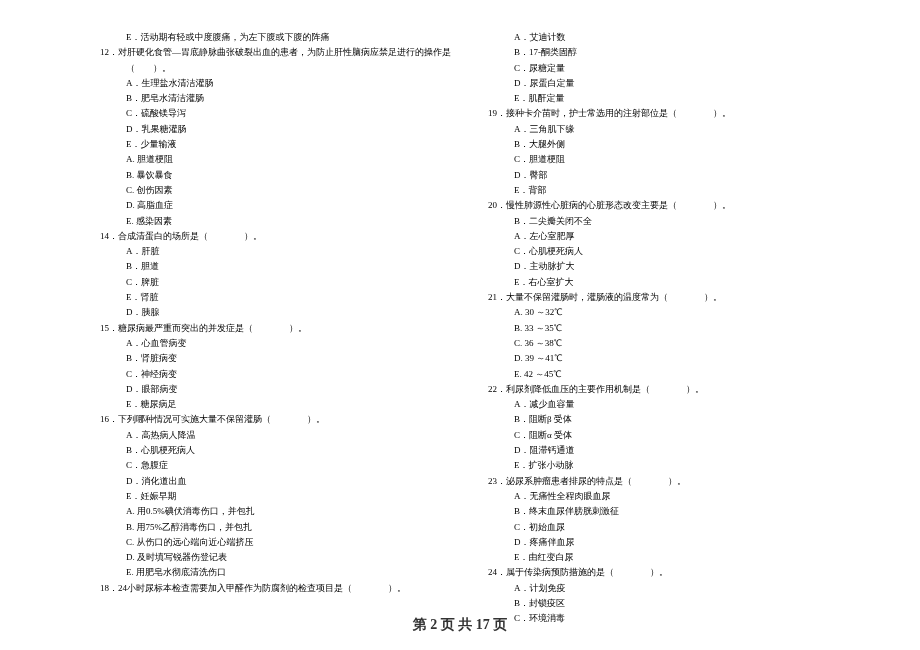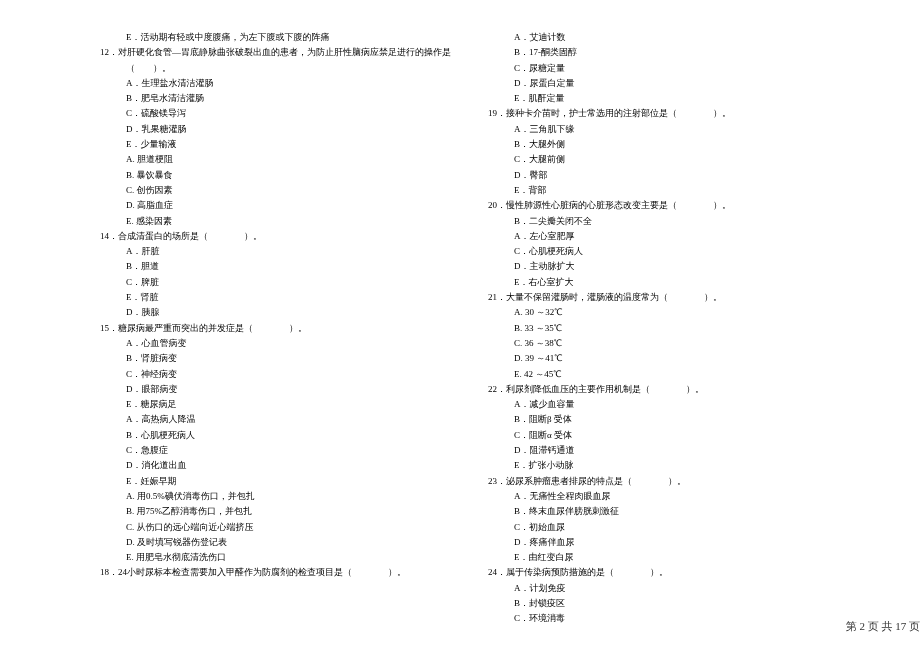--- a/index.html
+++ b/index.html
@@ -24,23 +24,24 @@
       line-height: 1.7;
       white-space: nowrap;
     }
     .indent-1 { padding-left: 26px; }
     .indent-2 { padding-left: 26px; }
     .footer {
       position: absolute;
       bottom: 16px;
       left: 0;
       right: 0;
-      text-align: right;
-      font-size: 11px;
+      text-align: center;
+      font-size: 14px;
       color: #333;
+      font-weight: bold;
     }
   </style>
 </head>
 <body>
 
 <div class="columns">
   <div class="col" id="col1">
       <div class="line indent-2">E．活动期有轻或中度腹痛，为左下腹或下腹的阵痛</div>
       <div class="line ">12．对肝硬化食管—胃底静脉曲张破裂出血的患者，为防止肝性脑病应禁足进行的操作是</div>
       <div class="line indent-1">（　　）。</div>
@@ -59,20 +60,21 @@
       <div class="line indent-2">B．胆道</div>
       <div class="line indent-2">C．脾脏</div>
       <div class="line indent-2">E．肾脏</div>
       <div class="line indent-2">D．胰腺</div>
       <div class="line ">15．糖尿病最严重而突出的并发症是（　　　　）。</div>
       <div class="line indent-2">A．心血管病变</div>
       <div class="line indent-2">B．肾脏病变</div>
       <div class="line indent-2">C．神经病变</div>
       <div class="line indent-2">D．眼部病变</div>
       <div class="line indent-2">E．糖尿病足</div>
+      <div class="line ">16．下列哪种情况可实施大量不保留灌肠（　　　　）。</div>
       <div class="line indent-2">A．高热病人降温</div>
       <div class="line indent-2">B．心肌梗死病人</div>
       <div class="line indent-2">C．急腹症</div>
       <div class="line indent-2">D．消化道出血</div>
       <div class="line indent-2">E．妊娠早期</div>
       <div class="line indent-2">A. 用0.5%碘伏消毒伤口，并包扎</div>
       <div class="line indent-2">B. 用75%乙醇消毒伤口，并包扎</div>
       <div class="line indent-2">C. 从伤口的远心端向近心端挤压</div>
       <div class="line indent-2">D. 及时填写锐器伤登记表</div>
       <div class="line indent-2">E. 用肥皂水彻底清洗伤口</div>
@@ -80,21 +82,21 @@
     </div>
   <div class="col" id="col2">
       <div class="line indent-2">A．艾迪计数</div>
       <div class="line indent-2">B．17-酮类固醇</div>
       <div class="line indent-2">C．尿糖定量</div>
       <div class="line indent-2">D．尿蛋白定量</div>
       <div class="line indent-2">E．肌酐定量</div>
       <div class="line ">19．接种卡介苗时，护士常选用的注射部位是（　　　　）。</div>
       <div class="line indent-2">A．三角肌下缘</div>
       <div class="line indent-2">B．大腿外侧</div>
-      <div class="line indent-2">C．大腿前侧</div>
+      <div class="line indent-2">C．胆道梗阻</div>
       <div class="line indent-2">D．臀部</div>
       <div class="line indent-2">E．背部</div>
       <div class="line ">20．慢性肺源性心脏病的心脏形态改变主要是（　　　　）。</div>
       <div class="line indent-2">B．二尖瓣关闭不全</div>
       <div class="line indent-2">A．左心室肥厚</div>
       <div class="line indent-2">C．心肌梗死病人</div>
       <div class="line indent-2">D．主动脉扩大</div>
       <div class="line indent-2">E．右心室扩大</div>
       <div class="line ">21．大量不保留灌肠时，灌肠液的温度常为（　　　　）。</div>
       <div class="line indent-2">A. 30 ～32℃</div>

